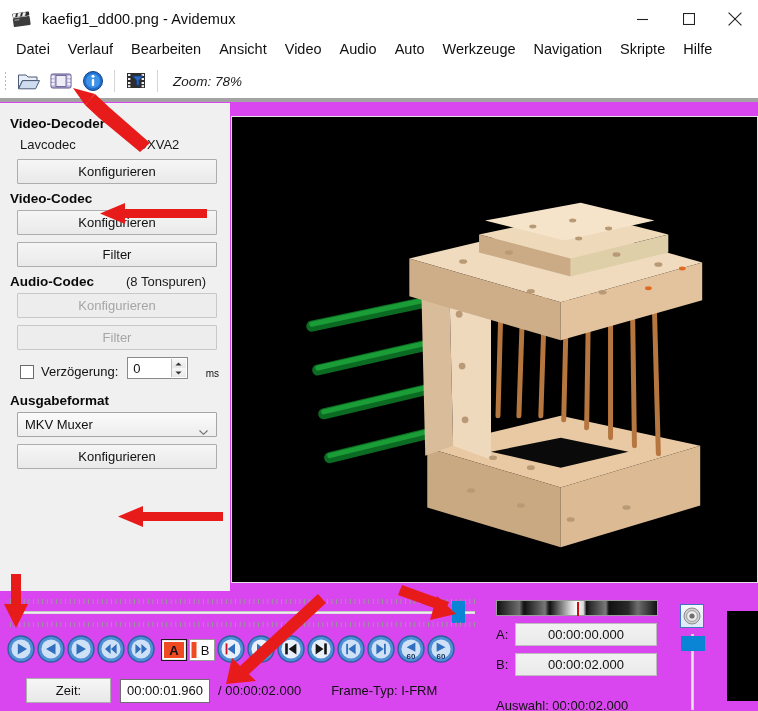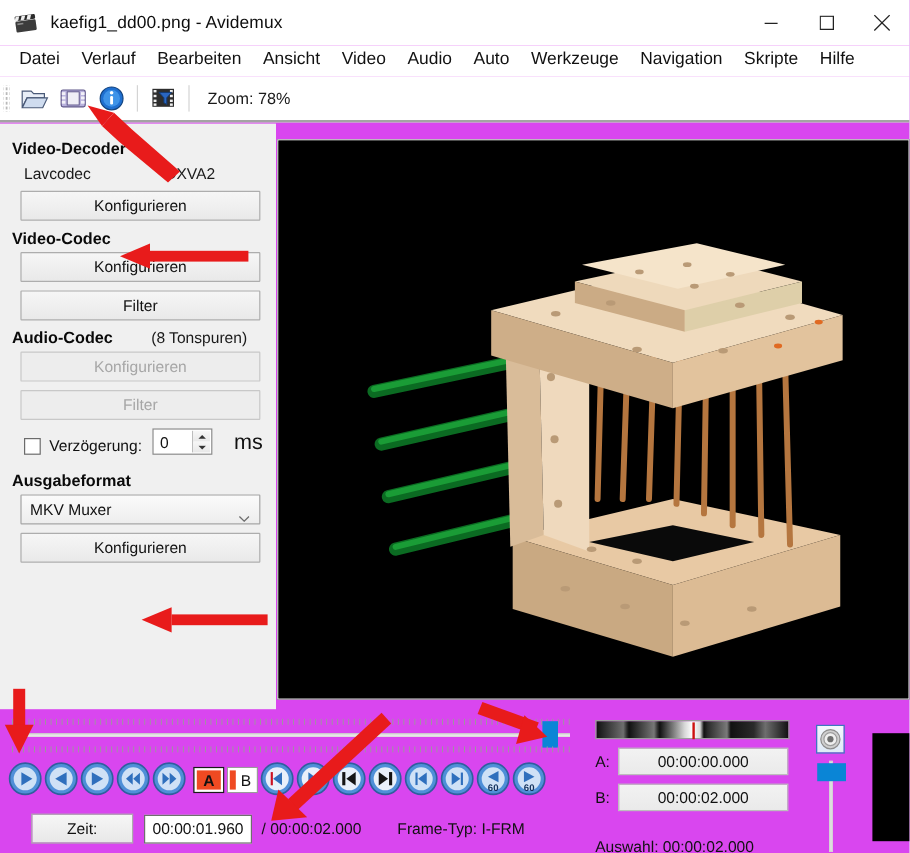--- a/index.html
+++ b/index.html
@@ -52,22 +52,22 @@
     font-size: 14.5px; color: #111;
     padding: 2px 9px; white-space: nowrap;
     line-height: 18px;
   }
 
   
   #toolbar {
     position: absolute; left: 0; top: 64px;
     width: 758px; height: 38px;
     background: #ffffff;
-    border-bottom: 2px solid #a3a3a3;
-    display: flex; align-items: center;
+    border-bottom: 4px solid #a3a3a3;
+    display: flex; align-items: center; font-style: italic;
   }
   .grip {
     width: 5px; height: 22px; margin-left: 3px; margin-right: 5px;
     background-image: radial-gradient(#b9b9b9 40%, transparent 41%);
     background-size: 3px 4px; background-position: 1px 1px;
     flex: none;
   }
   .tb-btn {
     width: 32px; height: 30px;
     display: flex; align-items: center; justify-content: center;
@@ -146,21 +146,21 @@
   .spin-btns {
     position: absolute; right: 1px; top: 1px;
     width: 15px; height: 18px;
     display: flex; flex-direction: column;
     border-left: 1px solid #bdbdbd;
   }
   .spin-btns div {
     flex: 1; display: flex; align-items: center; justify-content: center;
     background: linear-gradient(#f7f7f7, #e8e8e8);
   }
-  .ms { margin-left: 18px; font-size: 18px; }
+  .ms { margin-left: 18px; font-size: 10px; }
 
   
   #video-pane {
     position: absolute; left: 231px; top: 116px;
     width: 527px; height: 467px;
     background: #000;
     border: 1px solid #e3e3e3;
     overflow: hidden;
   }
   #video-canvas { position: absolute; inset: 0; }

